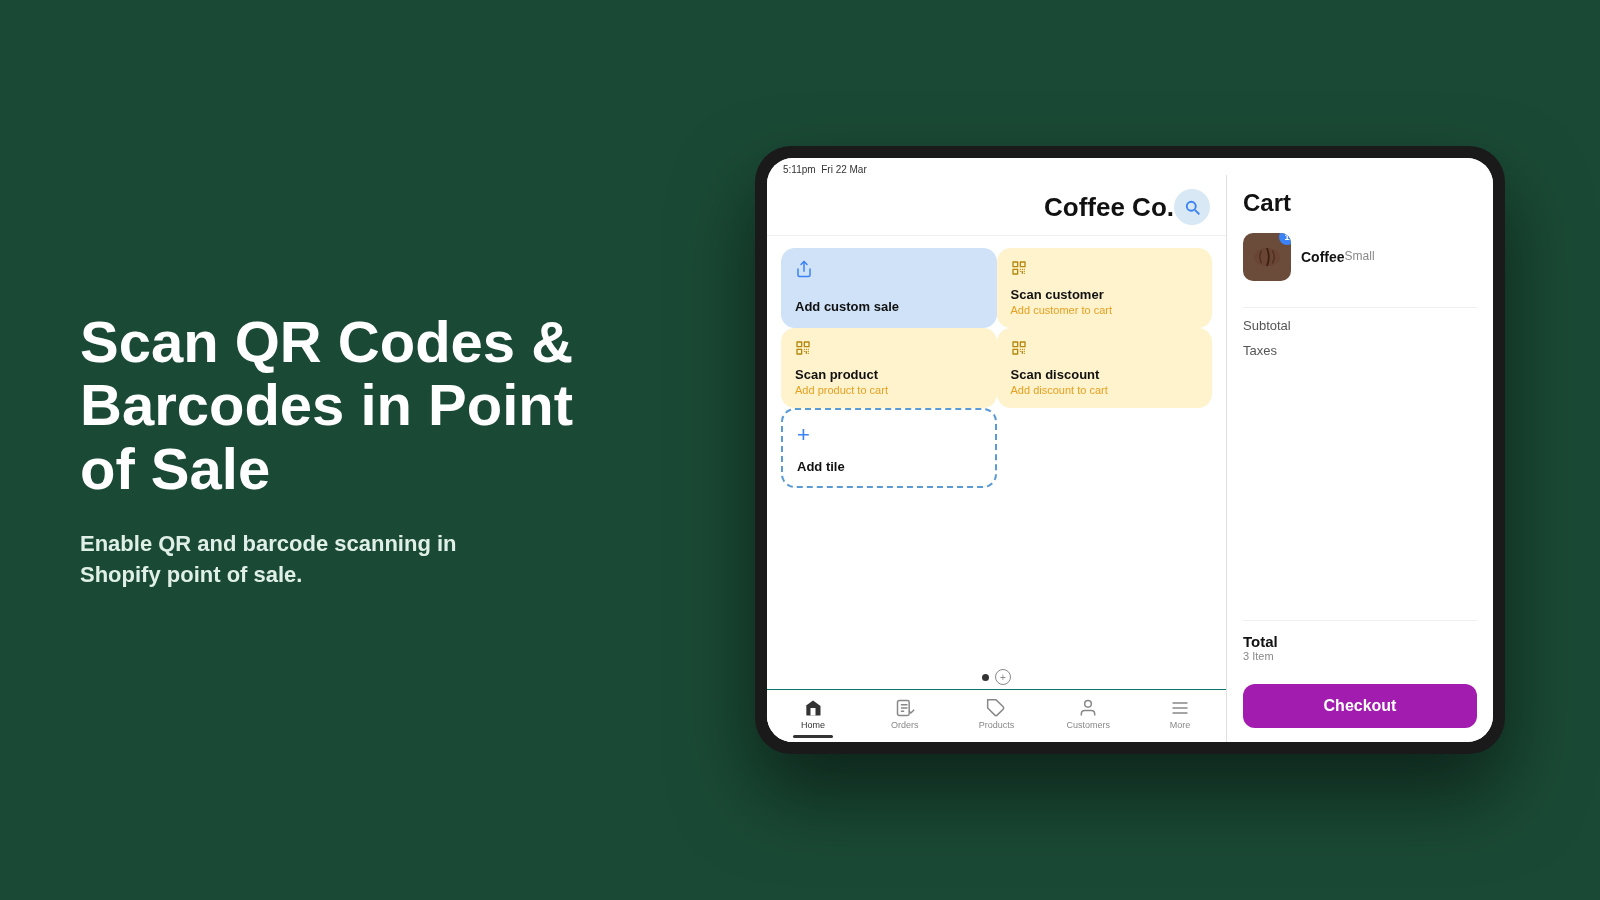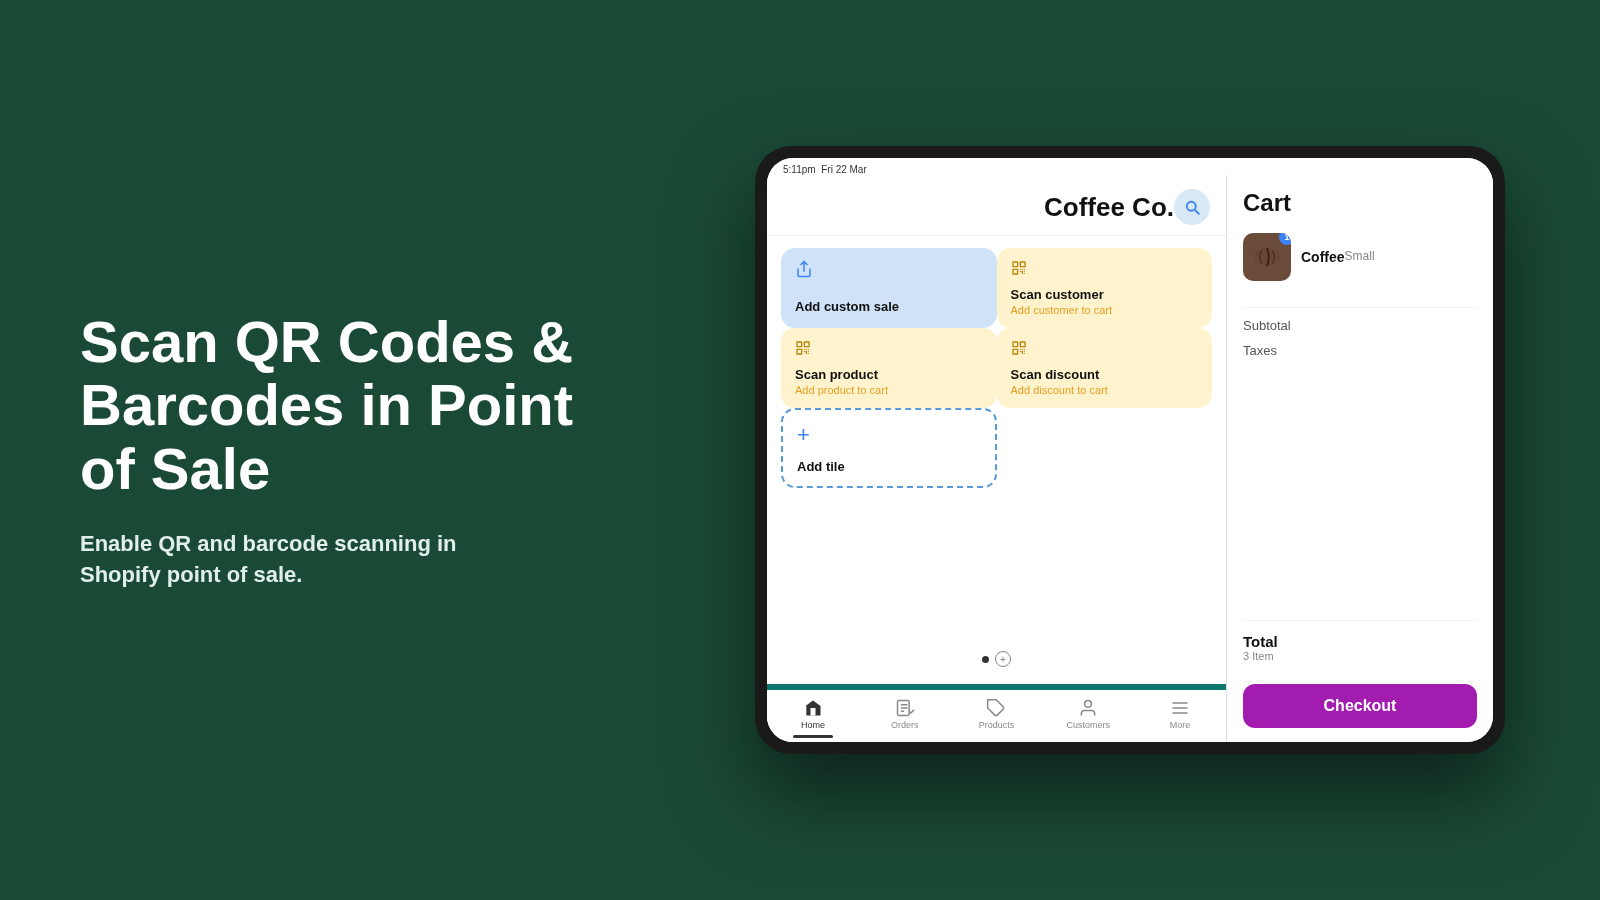--- a/index.html
+++ b/index.html
@@ -216,25 +216,24 @@
       align-items: center;
       justify-content: center;
       font-size: 10px;
       color: #888;
       cursor: pointer;
     }
 
     
     .bottom-nav {
       background: white;
-      border-top: 6px solid #0f766e;
+      border-top: 1px solid #0f766e;
       display: flex;
       justify-content: center;
       padding: 8px 0 4px;
-      margin-top: 13px;
     }
 
     .nav-item {
       display: flex;
       flex-direction: column;
       align-items: center;
       gap: 2px;
       cursor: pointer;
       flex: 1;
     }

